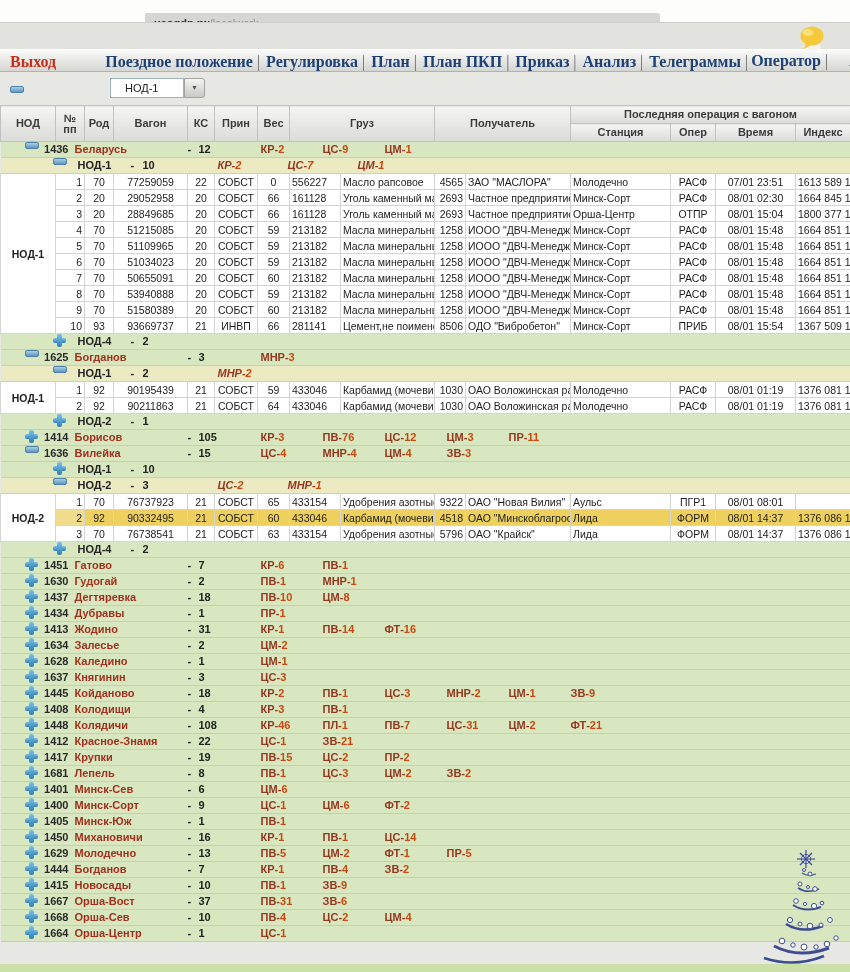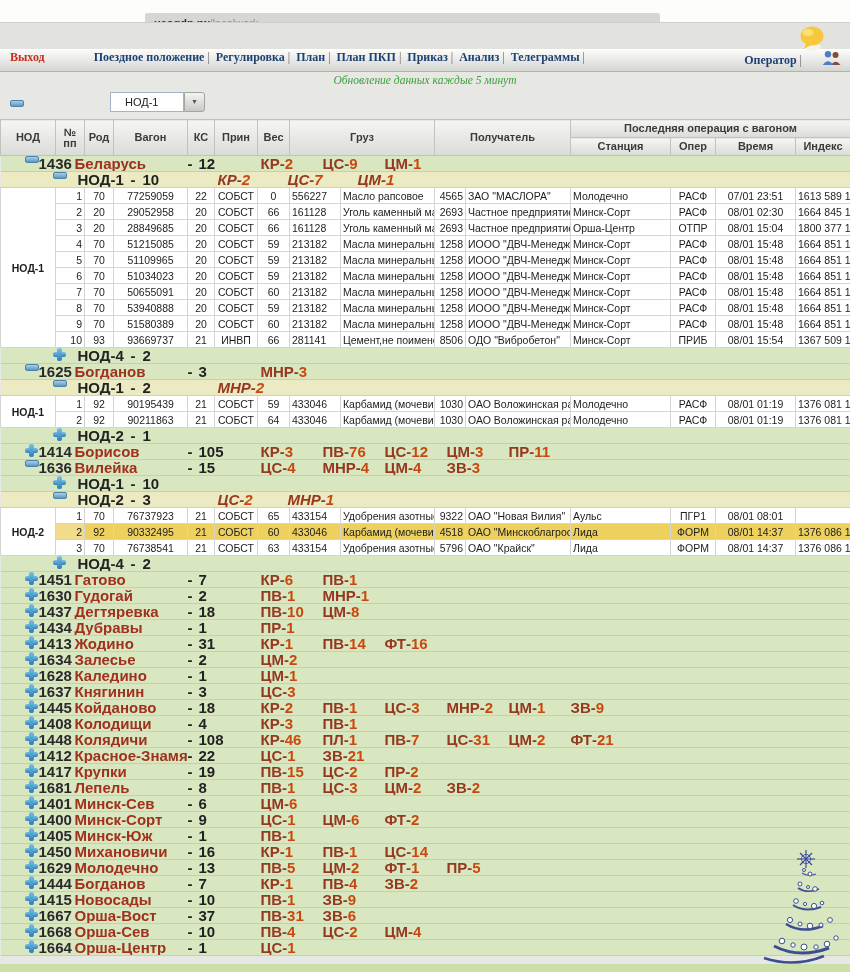--- a/index.html
+++ b/index.html
@@ -10,22 +10,22 @@
   .browser-strip{position:relative;height:22px;background:#fdfdfc;}
   .url-pill{position:absolute;left:145px;top:13px;width:515px;height:20px;background:#d6d6d3;border-radius:2px;
             font-size:11px;line-height:20px;padding-left:9px;box-sizing:border-box;white-space:nowrap;overflow:hidden;}
   .url-domain{color:#2e2e2e;font-weight:bold;}
   .url-path{color:#8e8e8c;}
   .chrome-band{position:relative;height:26px;background:#e2e2df;border-top:1px solid #cfcfcc;}
   .chat-icon{position:absolute;right:24px;top:2px;}
 
   
   .menu-bar{height:21px;background:linear-gradient(#fbfbfa,#d5d5d2);border-top:1px solid #fff;
-            border-bottom:1px solid #b2b2b0;display:flex;align-items:flex-start;
-            font-family:"Liberation Serif",serif;font-weight:bold;font-size:12px;color:#1d4174;}
+            border-bottom:1px solid #b2b2b0;display:flex;align-items:flex-end;
+            font-family:"Liberation Serif",serif;font-weight:bold;font-size:16px;color:#1d4174;}
   .exit-link{color:#c5311a;margin-left:10px;margin-right:46px;cursor:pointer;}
   .menu-item{margin:0 3px;cursor:pointer;white-space:nowrap;font-family:Liberation Serif, serif;}
   .menu-item::after{content:"\00a0|";color:#666;font-weight:normal;}
   .menu-right{margin-left:auto;display:flex;align-items:center;margin-right:8px;}
   .operator-label{margin-right:14px;}
   .operator-label::after{content:"\00a0|";color:#666;font-weight:normal;}
   .users-icon{margin-left:5px;}
 
   
   .page-title{margin-top:7px;text-align:center;font-family:"Liberation Serif",serif;font-weight:bold;
@@ -50,21 +50,21 @@
   tr.wagon td{background:#fff;border:1px solid #d4d4d1;}
   tr.wagon.hl td{background:#edd05e;}
   tr.wagon.hl td.numc{background:#f0dc8a;}
   td.numc{color:#8f99ad;font-size:9.5px;text-align:right;padding-right:4px;}
   td.c{text-align:center;} td.r{text-align:right;} td.l{text-align:left;}
   td.nodlbl{background:#f1f1ee;color:#a5301a;font-weight:bold;text-align:center;font-size:11.5px;
             border:1px solid #c1c1bf;}
   tr.grp td{background:#d9e7c1;border-top:1px solid #e6f0d4;border-bottom:1px solid #c2d3a4;}
   tr.sub td{background:#eceac2;border-top:1px solid #f4f2d8;border-bottom:1px solid #d6d2a2;}
 
-  .line{position:relative;height:15px;line-height:15px;font-weight:bold;font-size:15px;}
+  .line{position:relative;height:15px;line-height:15px;font-weight:bold;font-size:11px;}
   .line span{position:absolute;top:0;}
   .ic{position:absolute;cursor:pointer;}
   .ic-plus{width:13px;height:13px;top:1px;}
   .ic-plus::before{content:"";position:absolute;left:0;top:4px;width:13px;height:5px;
                    background:linear-gradient(#7cc0e8,#2f7fb5);border-radius:2px;}
   .ic-plus::after{content:"";position:absolute;left:4px;top:0;width:5px;height:13px;
                   background:linear-gradient(#7cc0e8,#2f7fb5);border-radius:2px;}
   .ic-minus{width:14px;height:7px;top:4px;background:linear-gradient(#aacde5,#5e97c0);
             border:1px solid #4d83ab;border-radius:2px;box-sizing:border-box;}
   .lv1 .ic{left:22px;}
@@ -123,21 +123,20 @@
         <svg width="21" height="16" viewBox="0 0 21 16">
           <circle cx="14.5" cy="5" r="3" fill="#8b4a38"></circle>
           <path d="M10,15 q4.7,-6.5 9.5,0 Z" fill="#8b4a38"></path>
           <circle cx="7" cy="4.2" r="3.2" fill="#4a7fc1"></circle>
           <path d="M1.8,15 q5.2,-7.5 10.4,0 Z" fill="#4a7fc1"></path>
         </svg>
       </span>
     </span>
   </div>
 
-  <div class="page-subtitle">Обновление данных каждые 5 минут</div>
 
   <div class="filter-row">
     <span class="bar-icon"></span>
     <span class="select-box">НОД-1</span>
     <span class="select-btn">▼</span>
   </div>
 
   <table class="grid">
     <colgroup>
       <col style="width:55px">

